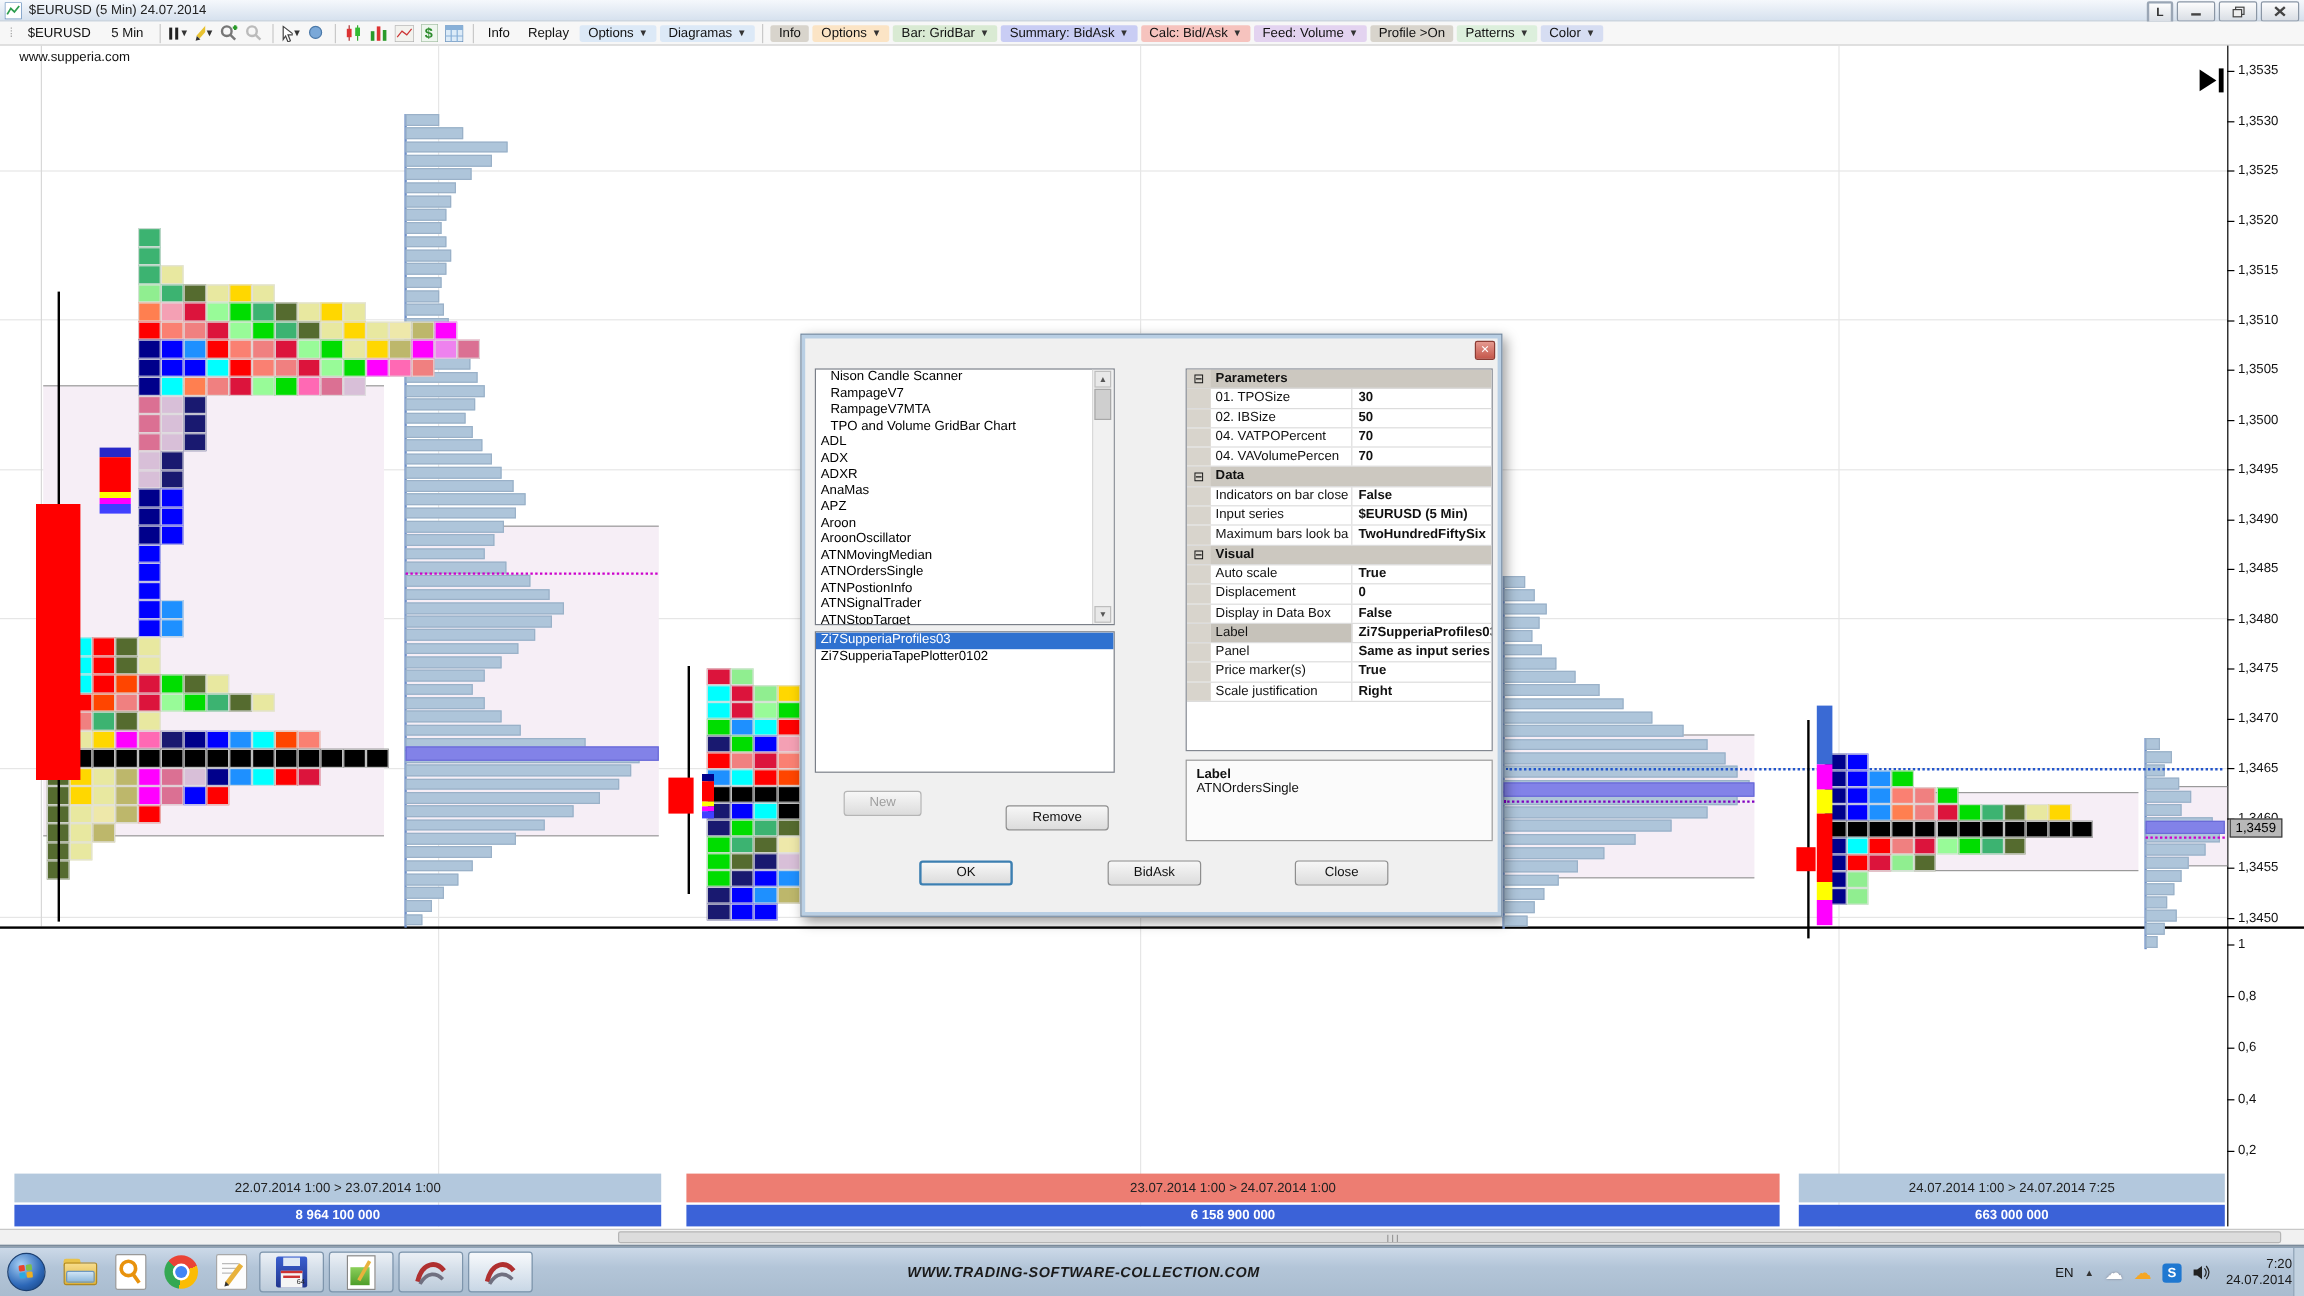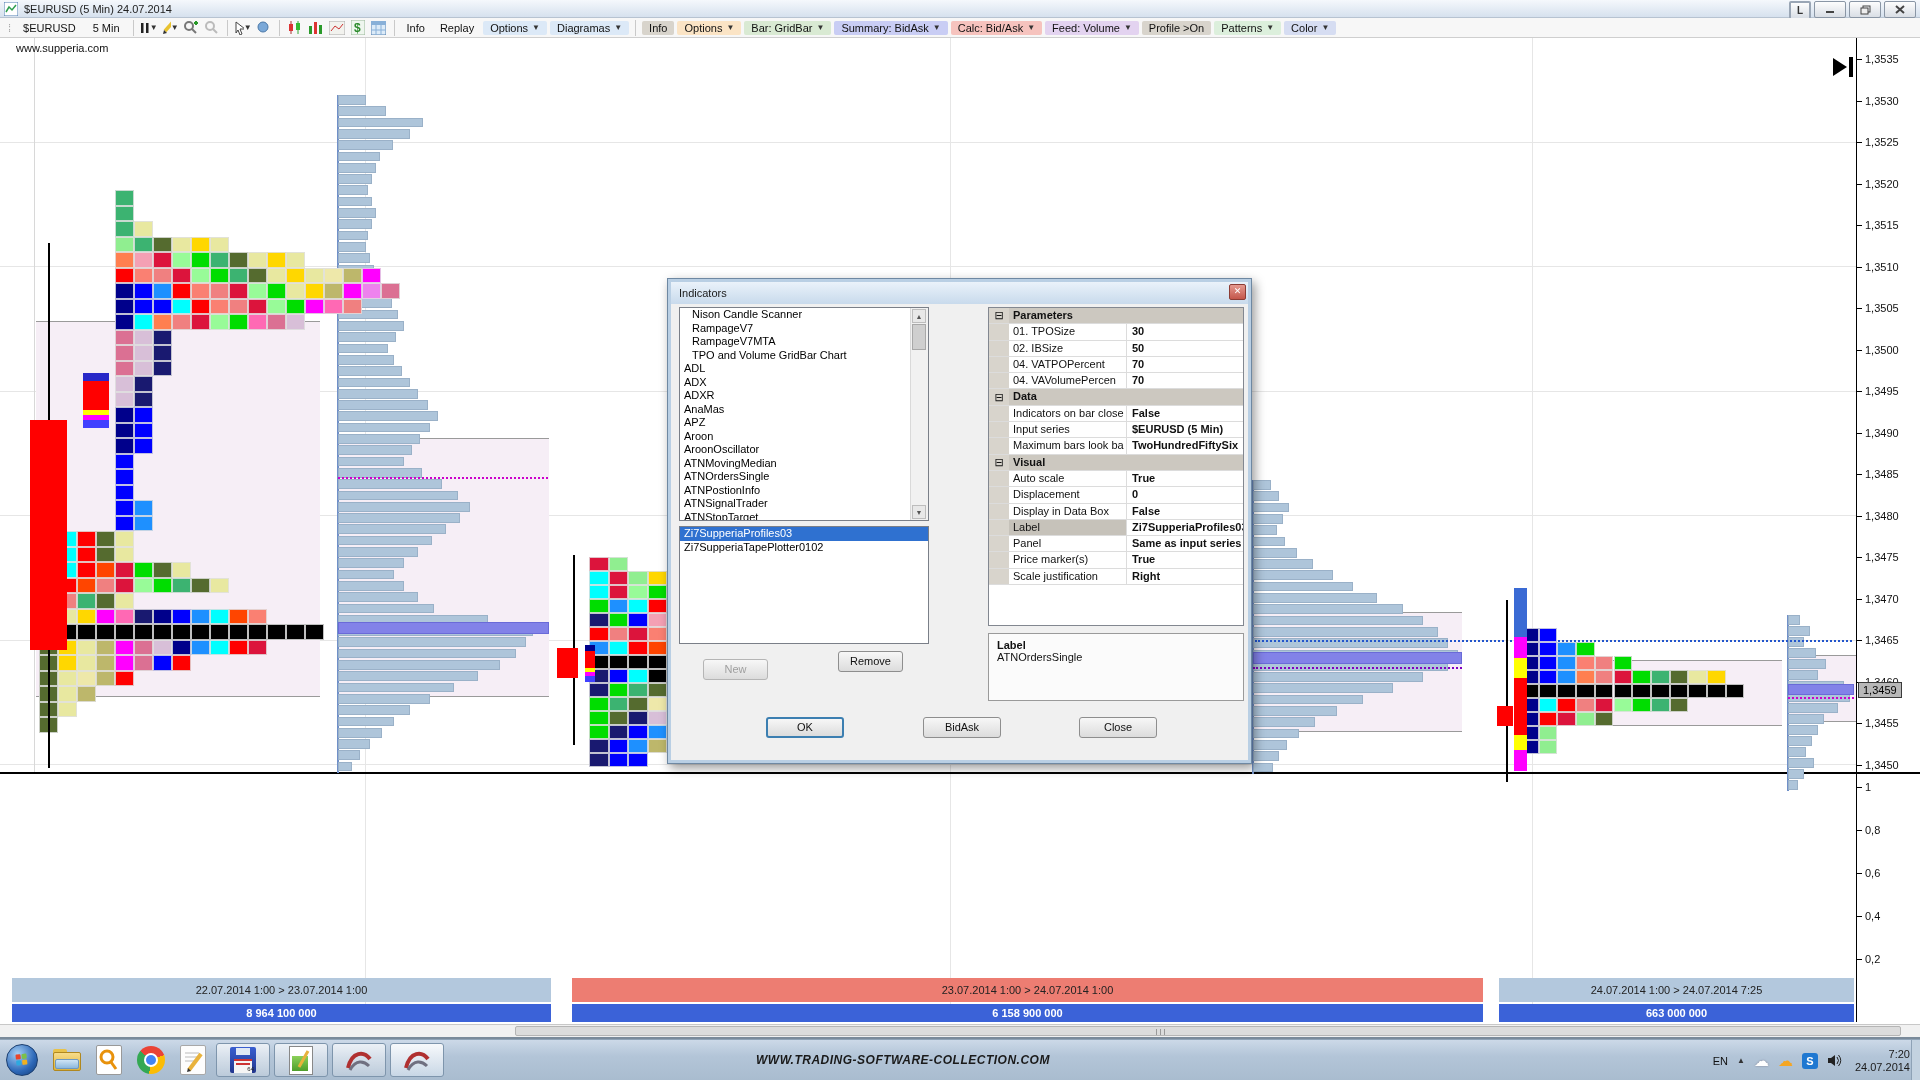--- a/index.html
+++ b/index.html
@@ -765,23 +765,20 @@
       <div class="tick" style="position: absolute; left: 1856px; top: 873px;"></div>
       <div class="axis-label" style="position: absolute; left: 1865px; top: 867px;">0,6</div>
       <div class="tick" style="position: absolute; left: 1856px; top: 916px;"></div>
       <div class="axis-label" style="position: absolute; left: 1865px; top: 910px;">0,4</div>
       <div class="tick" style="position: absolute; left: 1856px; top: 959px;"></div>
       <div class="axis-label" style="position: absolute; left: 1865px; top: 953px;">0,2</div>
       <div class="marker" style="position: absolute; left: 1858px; top: 682px;">1,3459</div>
     </div>
 
   <div id="dialog">
-    <div id="dlg-title">
-        <span>Indicators</span>
-      </div>
     <div id="dlg-close">✕</div>
     <div class="listbox" id="availlist" style="left:11px;top:28px;width:250px;height:214px;">
       <div class="lscroll">
         <div class="lsbtn" style="top:1px;">▲</div>
         <div class="lsthumb"></div>
         <div class="lsbtn" style="bottom:1px;">▼</div>
       </div>
     <div class="listitem" style="padding-left: 12px; margin-right: 18px;">Nison Candle Scanner</div>
         <div class="listitem" style="padding-left: 12px; margin-right: 18px;">RampageV7</div>
         <div class="listitem" style="padding-left: 12px; margin-right: 18px;">RampageV7MTA</div>
@@ -797,21 +794,21 @@
         <div class="listitem" style="padding-left: 4px; margin-right: 18px;">ATNOrdersSingle</div>
         <div class="listitem" style="padding-left: 4px; margin-right: 18px;">ATNPostionInfo</div>
         <div class="listitem" style="padding-left: 4px; margin-right: 18px;">ATNSignalTrader</div>
         <div class="listitem" style="padding-left: 4px; margin-right: 18px;">ATNStopTarget</div>
       </div>
     <div class="listbox" id="sellist" style="left:11px;top:247px;width:250px;height:118px;">
         <div class="listitem sel">Zi7SupperiaProfiles03</div>
         <div class="listitem">Zi7SupperiaTapePlotter0102</div>
       </div>
     <div class="btn disabled" style="left:35px;top:380px;width:65px;">New</div>
-    <div class="btn" style="left:170px;top:372px;width:65px;">Remove</div>
+    <div class="btn" style="left:170px;top:392px;width:86px;">Remove</div>
     <div id="propgrid">
         <div class="prow header">
           <div class="pgutter" style="display:flex;align-items:center;justify-content:center;font-weight:normal;">⊟</div>
           <div class="plabel" style="font-weight:bold;">Parameters</div>
         </div>
         <div class="prow">
           <div class="pgutter"></div>
           <div class="plabel">01. TPOSize</div>
           <div class="pvalue">30</div>
         </div>

